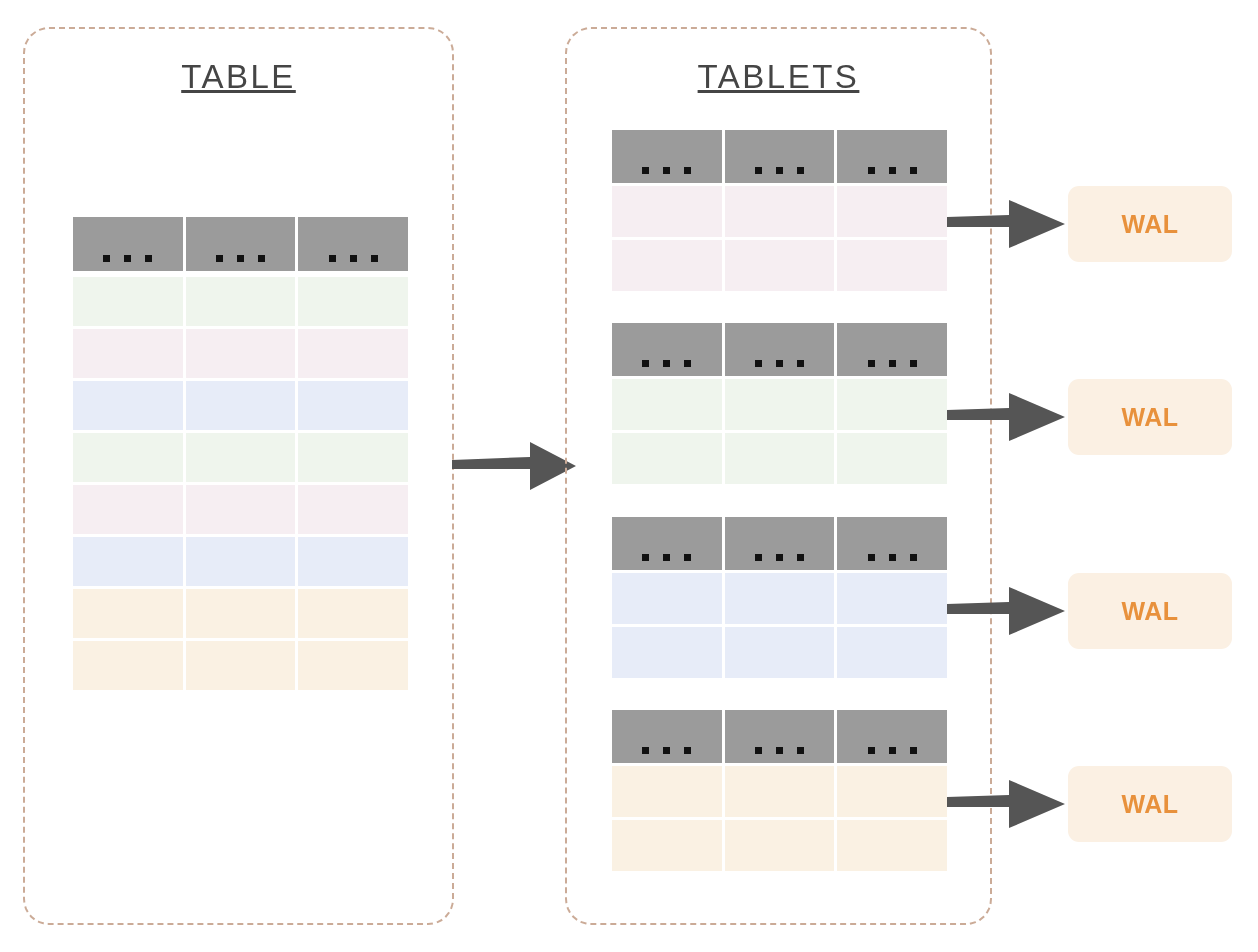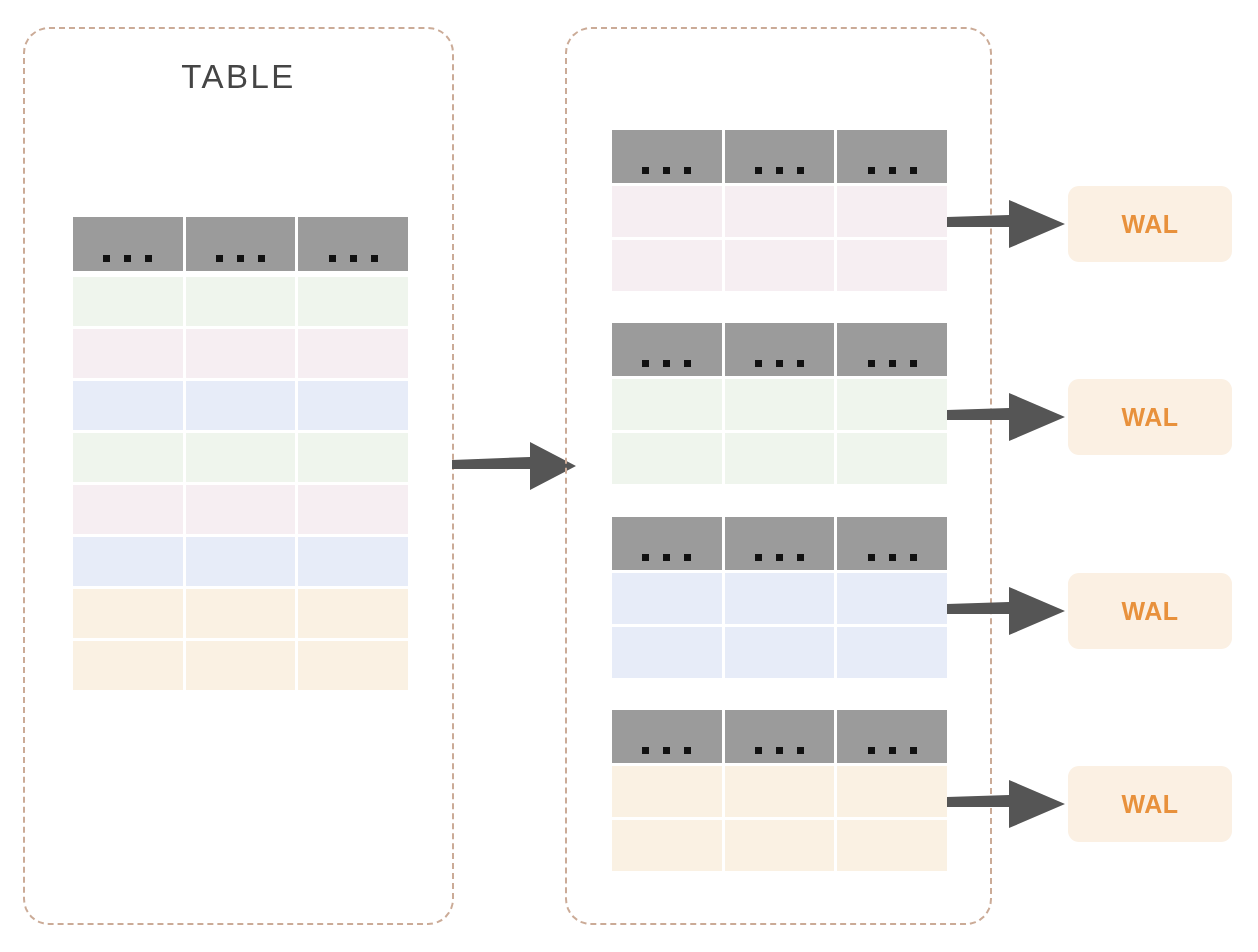--- a/index.html
+++ b/index.html
@@ -29,20 +29,21 @@
   .panel-title {
     position: absolute;
     left: 0;
     right: 0;
     text-align: center;
     font-size: 33px;
     font-weight: 400;
     letter-spacing: 2.5px;
     color: #454545;
     font-family: "Liberation Sans", sans-serif;
+    text-decoration: underline;
   }
 
   
   .grid {
     position: absolute;
     display: flex;
     flex-direction: column;
     gap: 3px;
   }
   .grid-row {
@@ -170,20 +171,21 @@
         </div>
       </div>
   </div>
 
   <svg class="arrow" style="left:452px; top:440px;" width="124" height="52" viewBox="0 0 124 52">
     <path d="M0 20 L78 17 L78 2 L124 26 L78 50 L78 29 L0 29 Z" fill="#555555"></path>
   </svg>
 
   <div class="panel" style="left:565px; top:27px; width:427px; height:898px;">
   </div>
+  <div class="panel-title" style="left:565px; top:58px; width:427px;">TABLETS</div>
 
   <div id="tablets-layer">
       <div class="grid" style="left: 612px; top: 130px; width: 335px;">
         <div class="grid-row">
           <div class="cell header" style="height: 53px;">
             <span class="dots">
               <i></i>
               <i></i>
               <i></i>
             </span>

